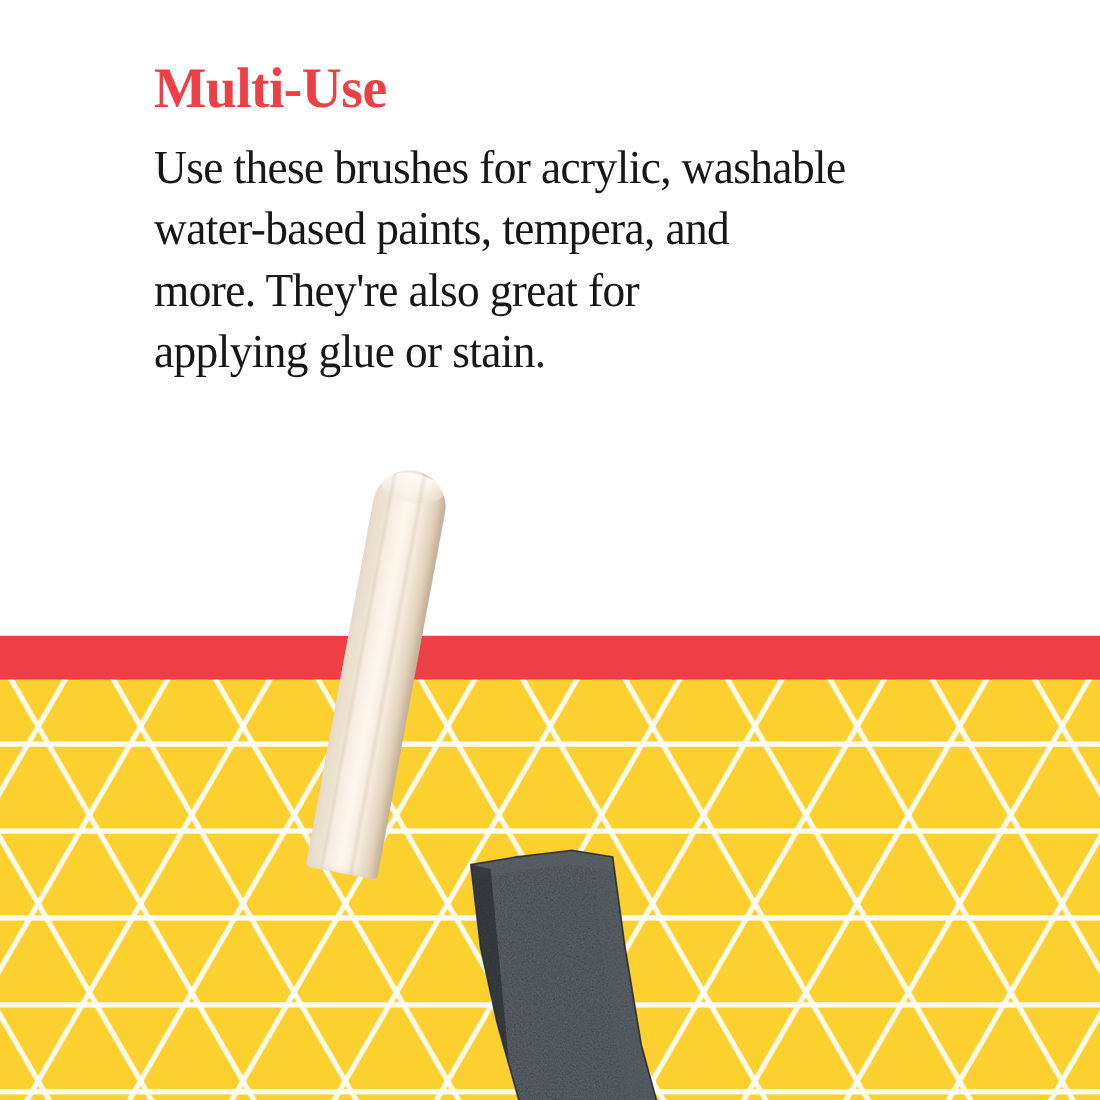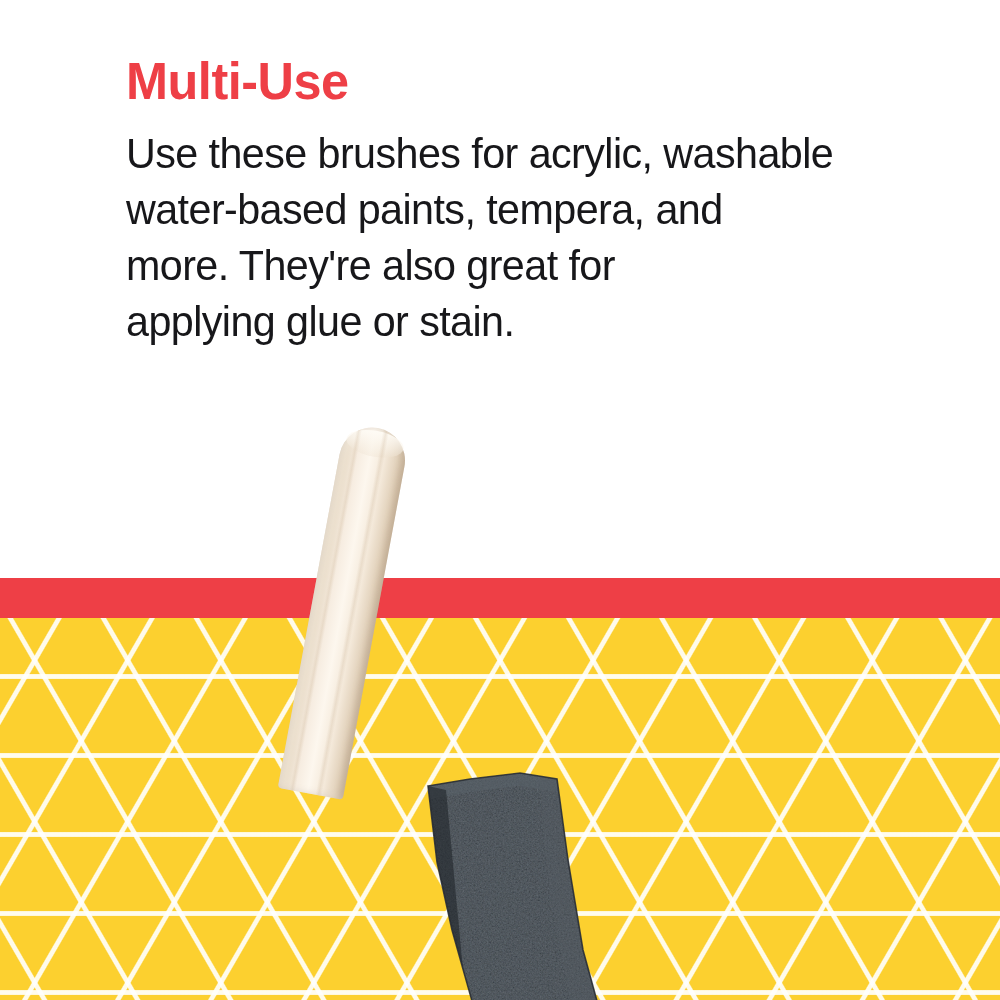--- a/index.html
+++ b/index.html
@@ -15,23 +15,24 @@
   #canvas {
     position:relative;
     width:1000px; height:1000px;
     background:#ffffff;
     overflow:hidden;
   }
 
   
   .text-block {
     position:absolute;
-    left:126px;
+    left:140px;
     top:54px;
     width:790px;
+    font-family:Liberation Serif, serif;
   }
 
   .headline {
     font-size:52px;
     font-weight:bold;
     line-height:1.05;
     letter-spacing:-0.5px;
     color:#ee3f46;
     white-space:nowrap;
     transform:scaleX(0.97);

